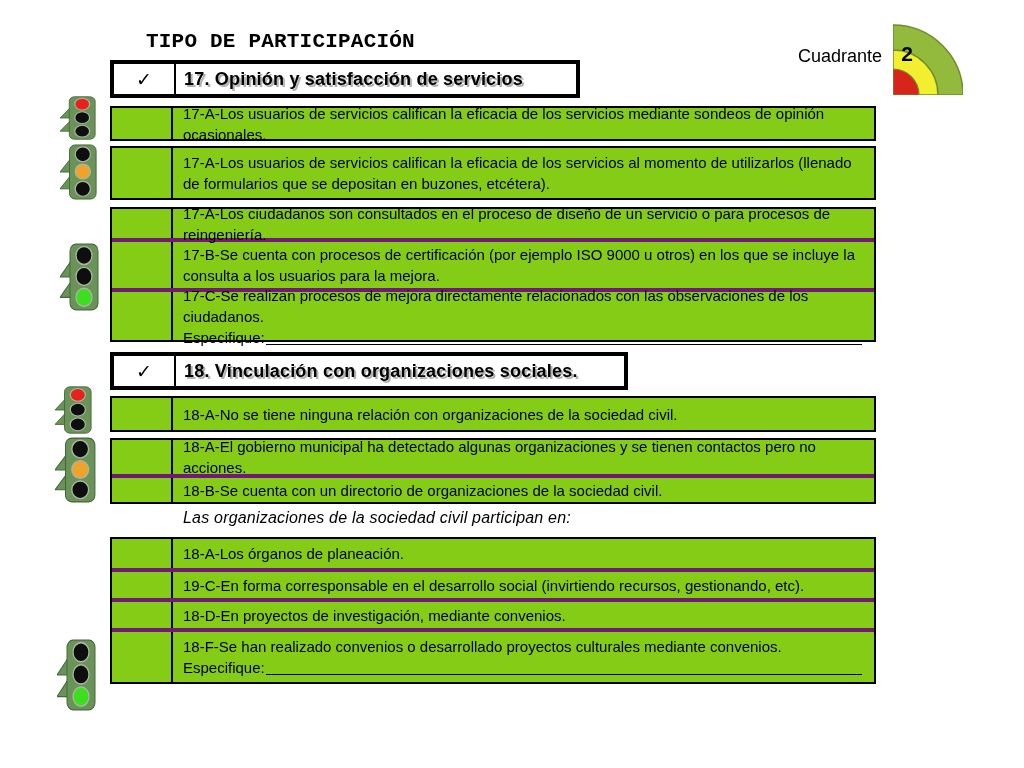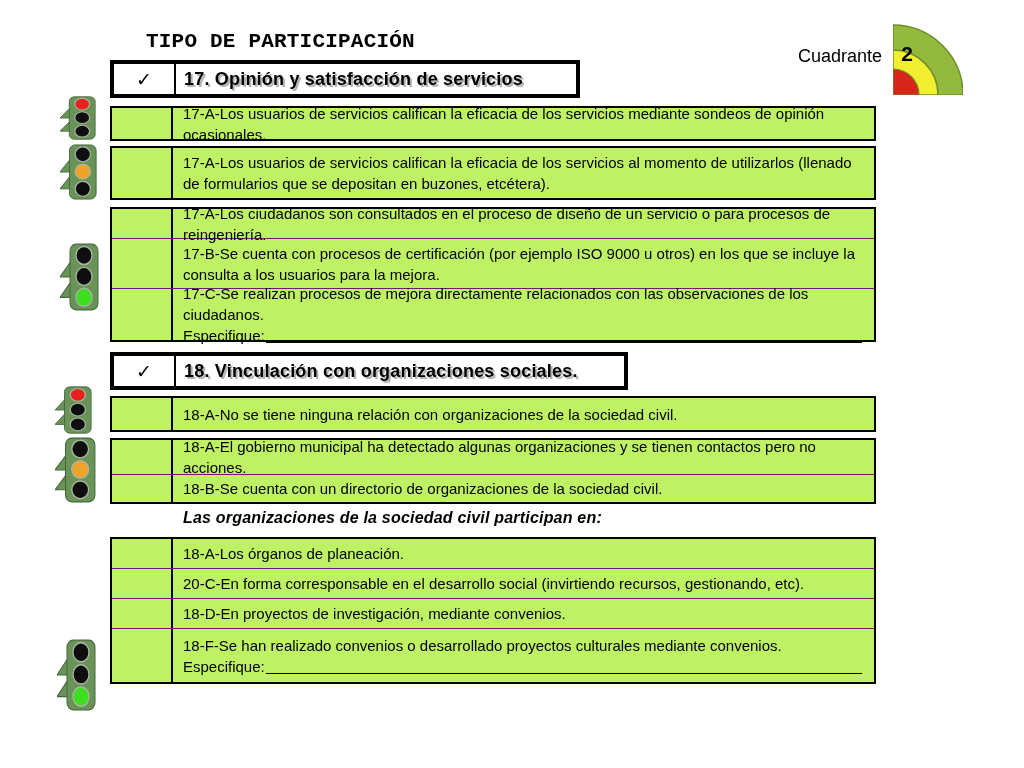--- a/index.html
+++ b/index.html
@@ -30,38 +30,38 @@
   .hdr{position:absolute;border:4px solid #000;display:flex;background:#fff;box-sizing:border-box}
   .hdr17{left:110px;top:60px;width:470px;height:38px}
   .hdr18{left:110px;top:352px;width:518px;height:38px}
   .hdr-check{width:60px;flex:0 0 60px;border-right:2px solid #000;
     display:flex;align-items:center;justify-content:center;font-size:19px}
   .hdr-title{flex:1;display:flex;align-items:center;padding-left:8px;
     font-weight:bold;font-size:18px;letter-spacing:.2px;
     text-shadow:2px 2px 0 #b3b3b3;white-space:nowrap}
 
   
-  .grp{position:absolute;left:110px;width:766px;border:2px solid #000;background:#bef264;box-sizing:border-box}
+  .grp{position:absolute;left:110px;width:766px;border:2px solid #000;background:#84cc16;box-sizing:border-box}
   .g17a{top:106px}.g17b{top:146px}.g17c{top:207px}
   .g18a{top:396px}.g18b{top:438px}.g18c{top:537px}
   .row{display:flex;box-sizing:border-box}
-  .row + .row{border-top:1px solid #701a75}
+  .row + .row{border-top:4px solid #701a75}
   .h31{height:31px}.h50{height:50px}.h29{height:29px}.h52{height:52px}
   .h32{height:32px}.h34{height:34px}.h28{height:28px}.h30{height:30px}.h54{height:54px}
   .cell-check{width:61px;flex:0 0 61px;border-right:2px solid #000;box-sizing:border-box}
   .cell-text{
     flex:1;display:flex;flex-direction:column;justify-content:center;
     padding:3px 12px 3px 10px;font-size:15px;line-height:21px;
   }
   .specify-line{display:flex}
   .specify-line .fill-line{flex:1;height:17px;border-bottom:1.6px solid #000;margin-left:1px}
 
   .subheading{
     position:absolute;left:183px;top:509px;
-    font-size:16px;font-weight:bold;font-style:italic;letter-spacing:.2px;
+    font-size:16px;font-weight:normal;font-style:italic;letter-spacing:.2px;
   }
 
   
   .tl{position:absolute}
   .tl1{left:60px;top:96px;width:37px;height:44px}
   .tl2{left:60px;top:144px;width:38px;height:56px}
   .tl3{left:60px;top:243px;width:40px;height:68px}
   .tl4{left:55px;top:386px;width:38px;height:48px}
   .tl5{left:55px;top:437px;width:42px;height:66px}
   .tl6{left:57px;top:639px;width:40px;height:72px}
@@ -209,21 +209,21 @@
 <div class="grp g18c">
   <div class="row h29">
     <div class="cell-check"></div>
     <div class="cell-text">
         <div>18-A-Los órganos de planeación.</div>
       </div>
   </div>
   <div class="row h30">
     <div class="cell-check"></div>
     <div class="cell-text">
-        <div>20-C-En forma corresponsable en el desarrollo social (invirtiendo recursos, gestionando, etc).</div>
+        <div>19-C-En forma corresponsable en el desarrollo social (invirtiendo recursos, gestionando, etc).</div>
       </div>
   </div>
   <div class="row h30">
     <div class="cell-check"></div>
     <div class="cell-text">
         <div>18-D-En proyectos de investigación, mediante convenios.</div>
       </div>
   </div>
   <div class="row h54">
     <div class="cell-check"></div>

